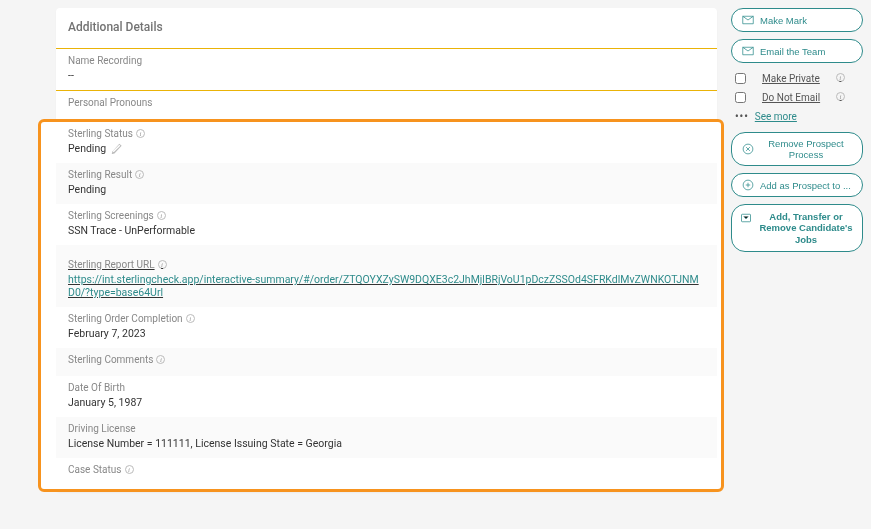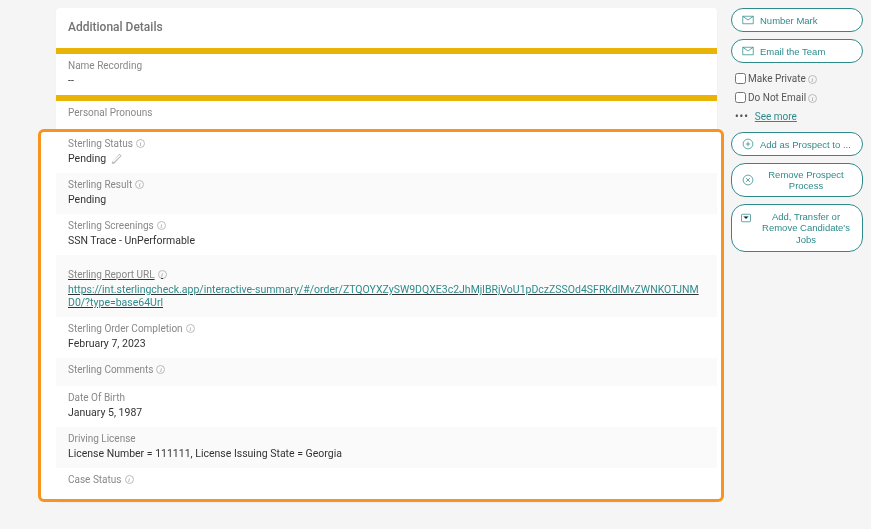--- a/index.html
+++ b/index.html
@@ -27,21 +27,21 @@
       margin-bottom: 8px;
     }
     .card-title {
       font-size: 12px;
       font-weight: 500;
       color: #737373;
       padding: 12px 12px 14px 12px;
     }
     .field {
       padding: 6px 12px 8px 12px;
-      border-top: 6px solid #eab308;
+      border-top: 1px solid #eab308;
     }
     .field:first-of-type { border-top: none; }
     .field-label {
       font-size: 10px;
       color: #888;
       margin-bottom: 3px;
       display: flex;
       align-items: center;
       gap: 3px;
     }
@@ -91,38 +91,39 @@
       border-radius: 14px;
       background: #fff;
       color: #2e8b8b;
       font-size: 9.5px;
       cursor: pointer;
       margin-bottom: 7px;
     }
     .action-btn .ico { width: 12px; height: 12px; flex-shrink: 0; }
     .checkbox-row {
       display: flex;
-      align-items: flex-end;
-      gap: 2px;
+      align-items: flex-start;
+      gap: 16px;
       font-size: 10px;
       color: #555;
       padding: 3px 4px;
       margin-bottom: 2px;
+      text-decoration: underline;
     }
     .checkbox-row input { width: 11px; height: 11px; }
     .see-more-row {
       display: flex;
       align-items: center;
       gap: 6px;
       padding: 3px 4px 10px 4px;
       font-size: 10px;
     }
     .see-more-row a { color: #2e8b8b; text-decoration: underline; }
     .dots { color: #555; letter-spacing: 1px; font-weight: bold; }
-    .action-btn.multi { line-height: 1.2; align-items: flex-start; padding: 6px 8px; }
+    .action-btn.multi { line-height: 1.2; align-items: flex-start; padding: 6px 8px; font-weight: bold; }
     .action-btn.multi .ico { margin-top: 1px; }
   </style>
 </head>
 <body>
 
 <div class="layout">
   <div class="main-col">
     <div class="card">
       <div class="card-title">Additional Details</div>
 
@@ -212,21 +213,21 @@
 
       </div>
     </div>
   </div>
 
   <div class="side-col">
     <button class="action-btn">
       <svg class="ico" viewBox="0 0 16 16">
           <path fill="none" stroke="currentColor" d="M1 3h14v10H1zM1 3l7 5 7-5"></path>
         </svg>
-      <span>Number Mark</span>
+      <span>Make Mark</span>
     </button>
     <button class="action-btn">
       <svg class="ico" viewBox="0 0 16 16">
           <path fill="none" stroke="currentColor" d="M1 3h14v10H1zM1 3l7 5 7-5"></path>
         </svg>
       <span>Email the Team</span>
     </button>
 
     <label class="checkbox-row">
       <input type="checkbox" style="">
@@ -239,30 +240,30 @@
       <span class="info-icon">i</span>
     </label>
     <div class="see-more-row">
       <span class="dots">•••</span>
       <a href="#">See more</a>
     </div>
 
     <button class="action-btn">
       <svg class="ico" viewBox="0 0 16 16">
           <circle cx="8" cy="8" r="6.5" fill="none" stroke="currentColor"></circle>
+          <path stroke="currentColor" d="M5.5 5.5l5 5M10.5 5.5l-5 5"></path>
+        </svg>
+      <span>Remove Prospect Process</span>
+    </button>
+    <button class="action-btn">
+      <svg class="ico" viewBox="0 0 16 16">
+          <circle cx="8" cy="8" r="6.5" fill="none" stroke="currentColor"></circle>
           <path stroke="currentColor" d="M8 5v6M5 8h6"></path>
         </svg>
       <span>Add as Prospect to ...</span>
-    </button>
-    <button class="action-btn">
-      <svg class="ico" viewBox="0 0 16 16">
-          <circle cx="8" cy="8" r="6.5" fill="none" stroke="currentColor"></circle>
-          <path stroke="currentColor" d="M5.5 5.5l5 5M10.5 5.5l-5 5"></path>
-        </svg>
-      <span>Remove Prospect Process</span>
     </button>
     <button class="action-btn multi">
       <svg class="ico" viewBox="0 0 16 16">
           <rect x="2" y="3" width="12" height="10" rx="1" fill="none" stroke="currentColor"></rect>
           <path stroke="currentColor" d="M5 6l3 3 3-3"></path>
         </svg>
       <span>Add, Transfer or Remove Candidate's Jobs</span>
     </button>
   </div>
 </div>

